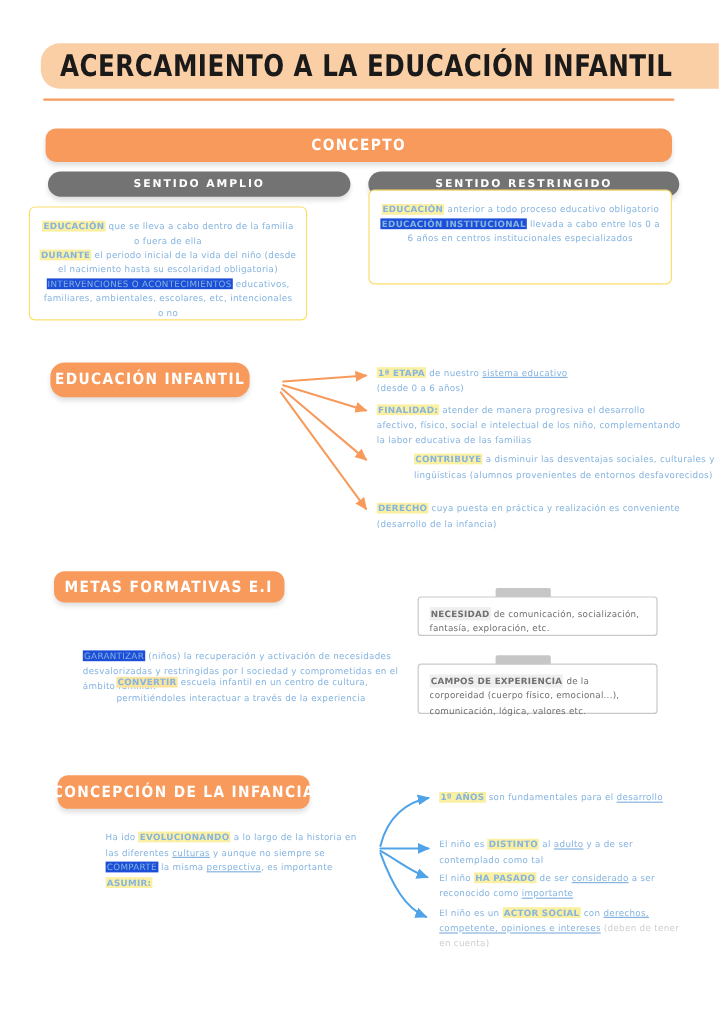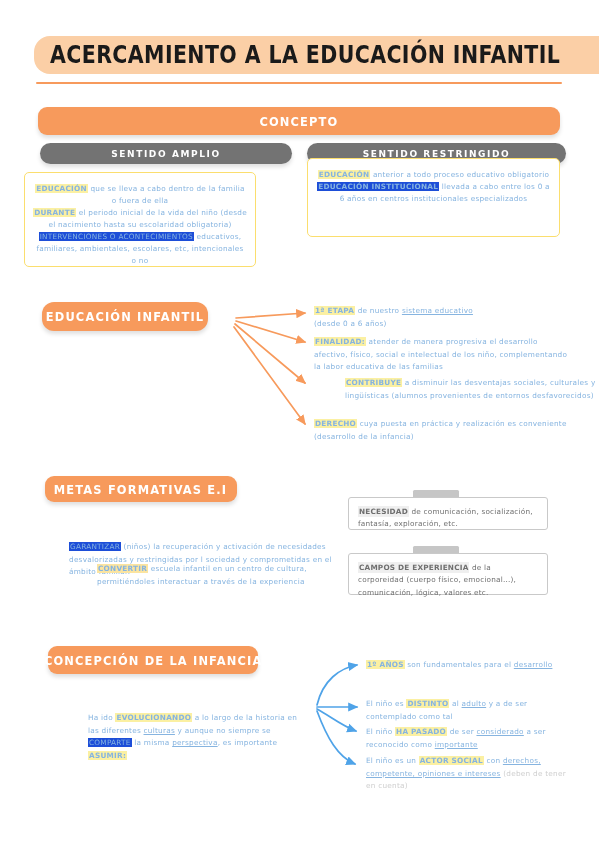--- a/index.html
+++ b/index.html
@@ -220,21 +220,21 @@
   <div class="gbox" style="left:348px; top:553px; width:200px; height:42px;">
     <p>
       <span class="hl-gray">CAMPOS DE EXPERIENCIA</span><span> de la corporeidad (cuerpo físico, emocional...), comunicación, lógica, valores etc.</span>
     </p>
   </div>
 
   <div class="banner left" style="left:48px; top:646px; width:210px; height:28px;">
     <span>CONCEPCIÓN DE LA INFANCIA</span>
   </div>
 
-  <div class="txt" style="left:88px; top:692px; width:218px;margin-top:20px;">
+  <div class="txt" style="left:88px; top:692px; width:218px;">
     <span>Ha ido </span><span class="hl">EVOLUCIONANDO</span><span> a lo largo de la historia en las diferentes </span><span class="ul">culturas</span><span> y aunque no siempre se </span><span class="hl-g">COMPARTE</span><span> la misma </span><span class="ul">perspectiva</span><span>, es importante </span><span class="hl">ASUMIR:</span>
   </div>
 
   <svg class="arrows" viewBox="0 0 599 848">
     <g stroke="#4FA3E8" stroke-width="1.7" fill="none" marker-end="url(#barrow)" stroke-linecap="round">
       <path d="M317,705 C323,680 340,668 357,665"></path>
       <path d="M317,707 L357,707"></path>
       <path d="M317,709 C330,716 342,726 356,731"></path>
       <path d="M317,711 C327,738 338,757 355,764"></path>
     </g>

